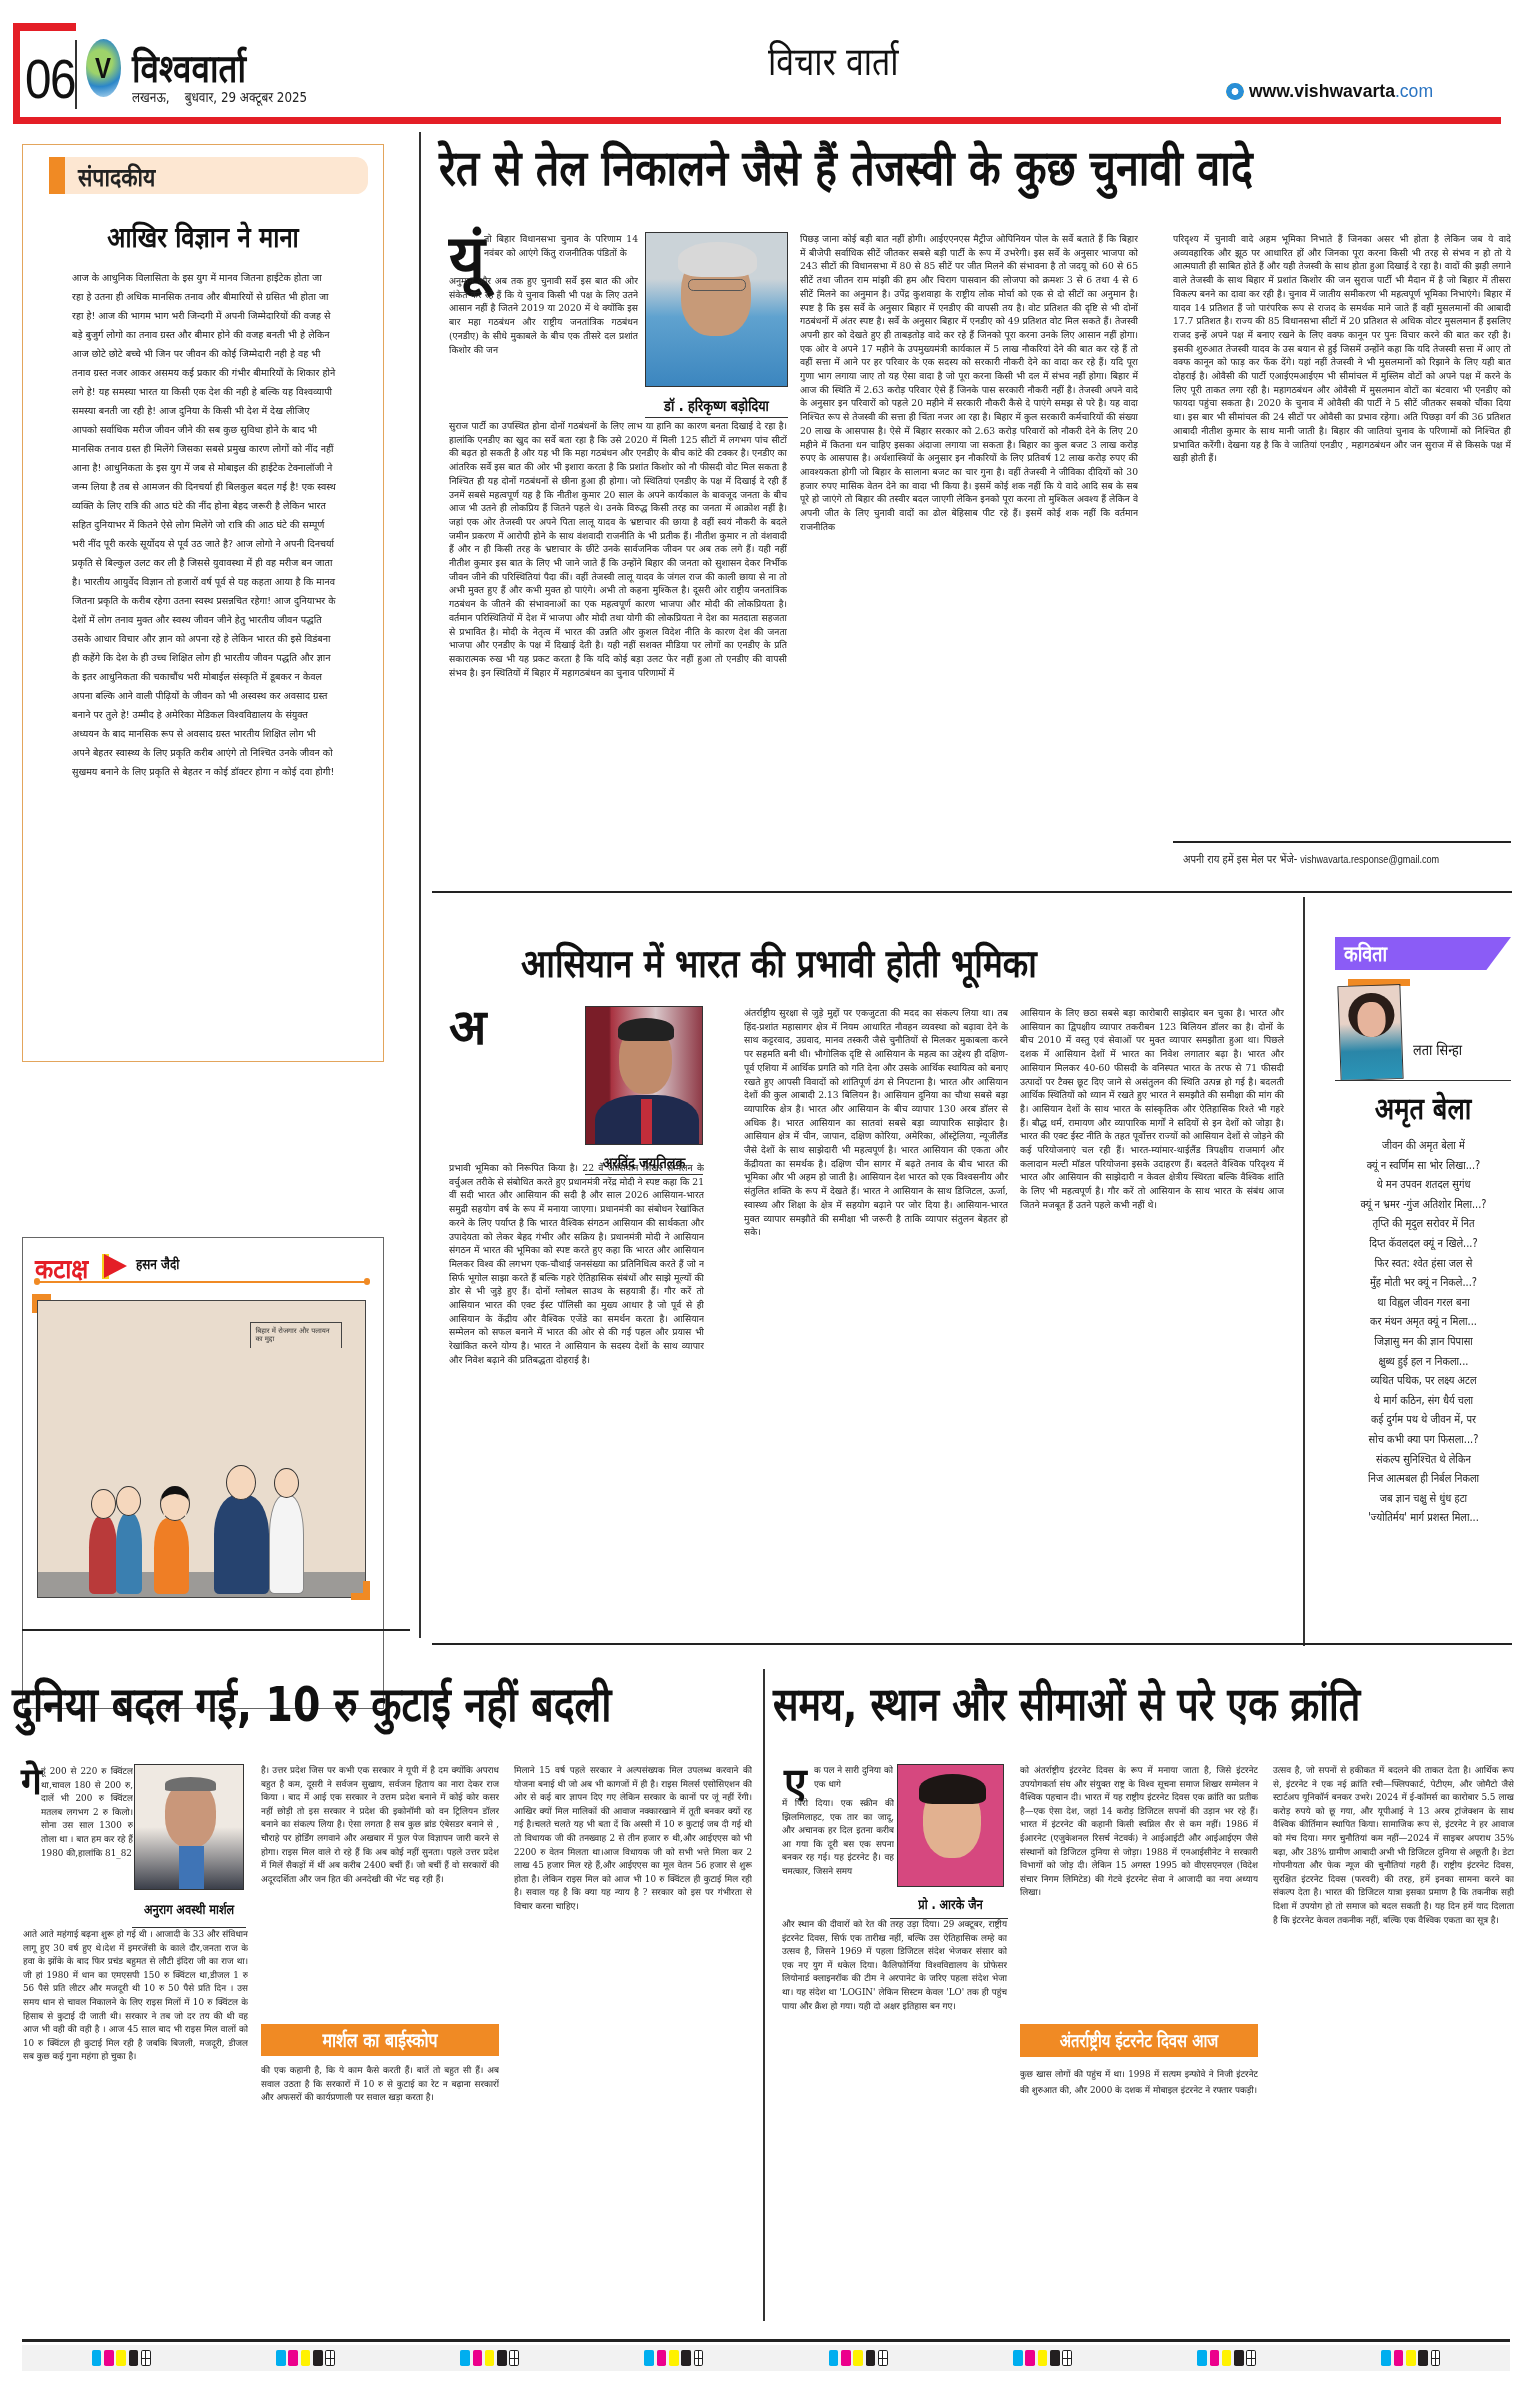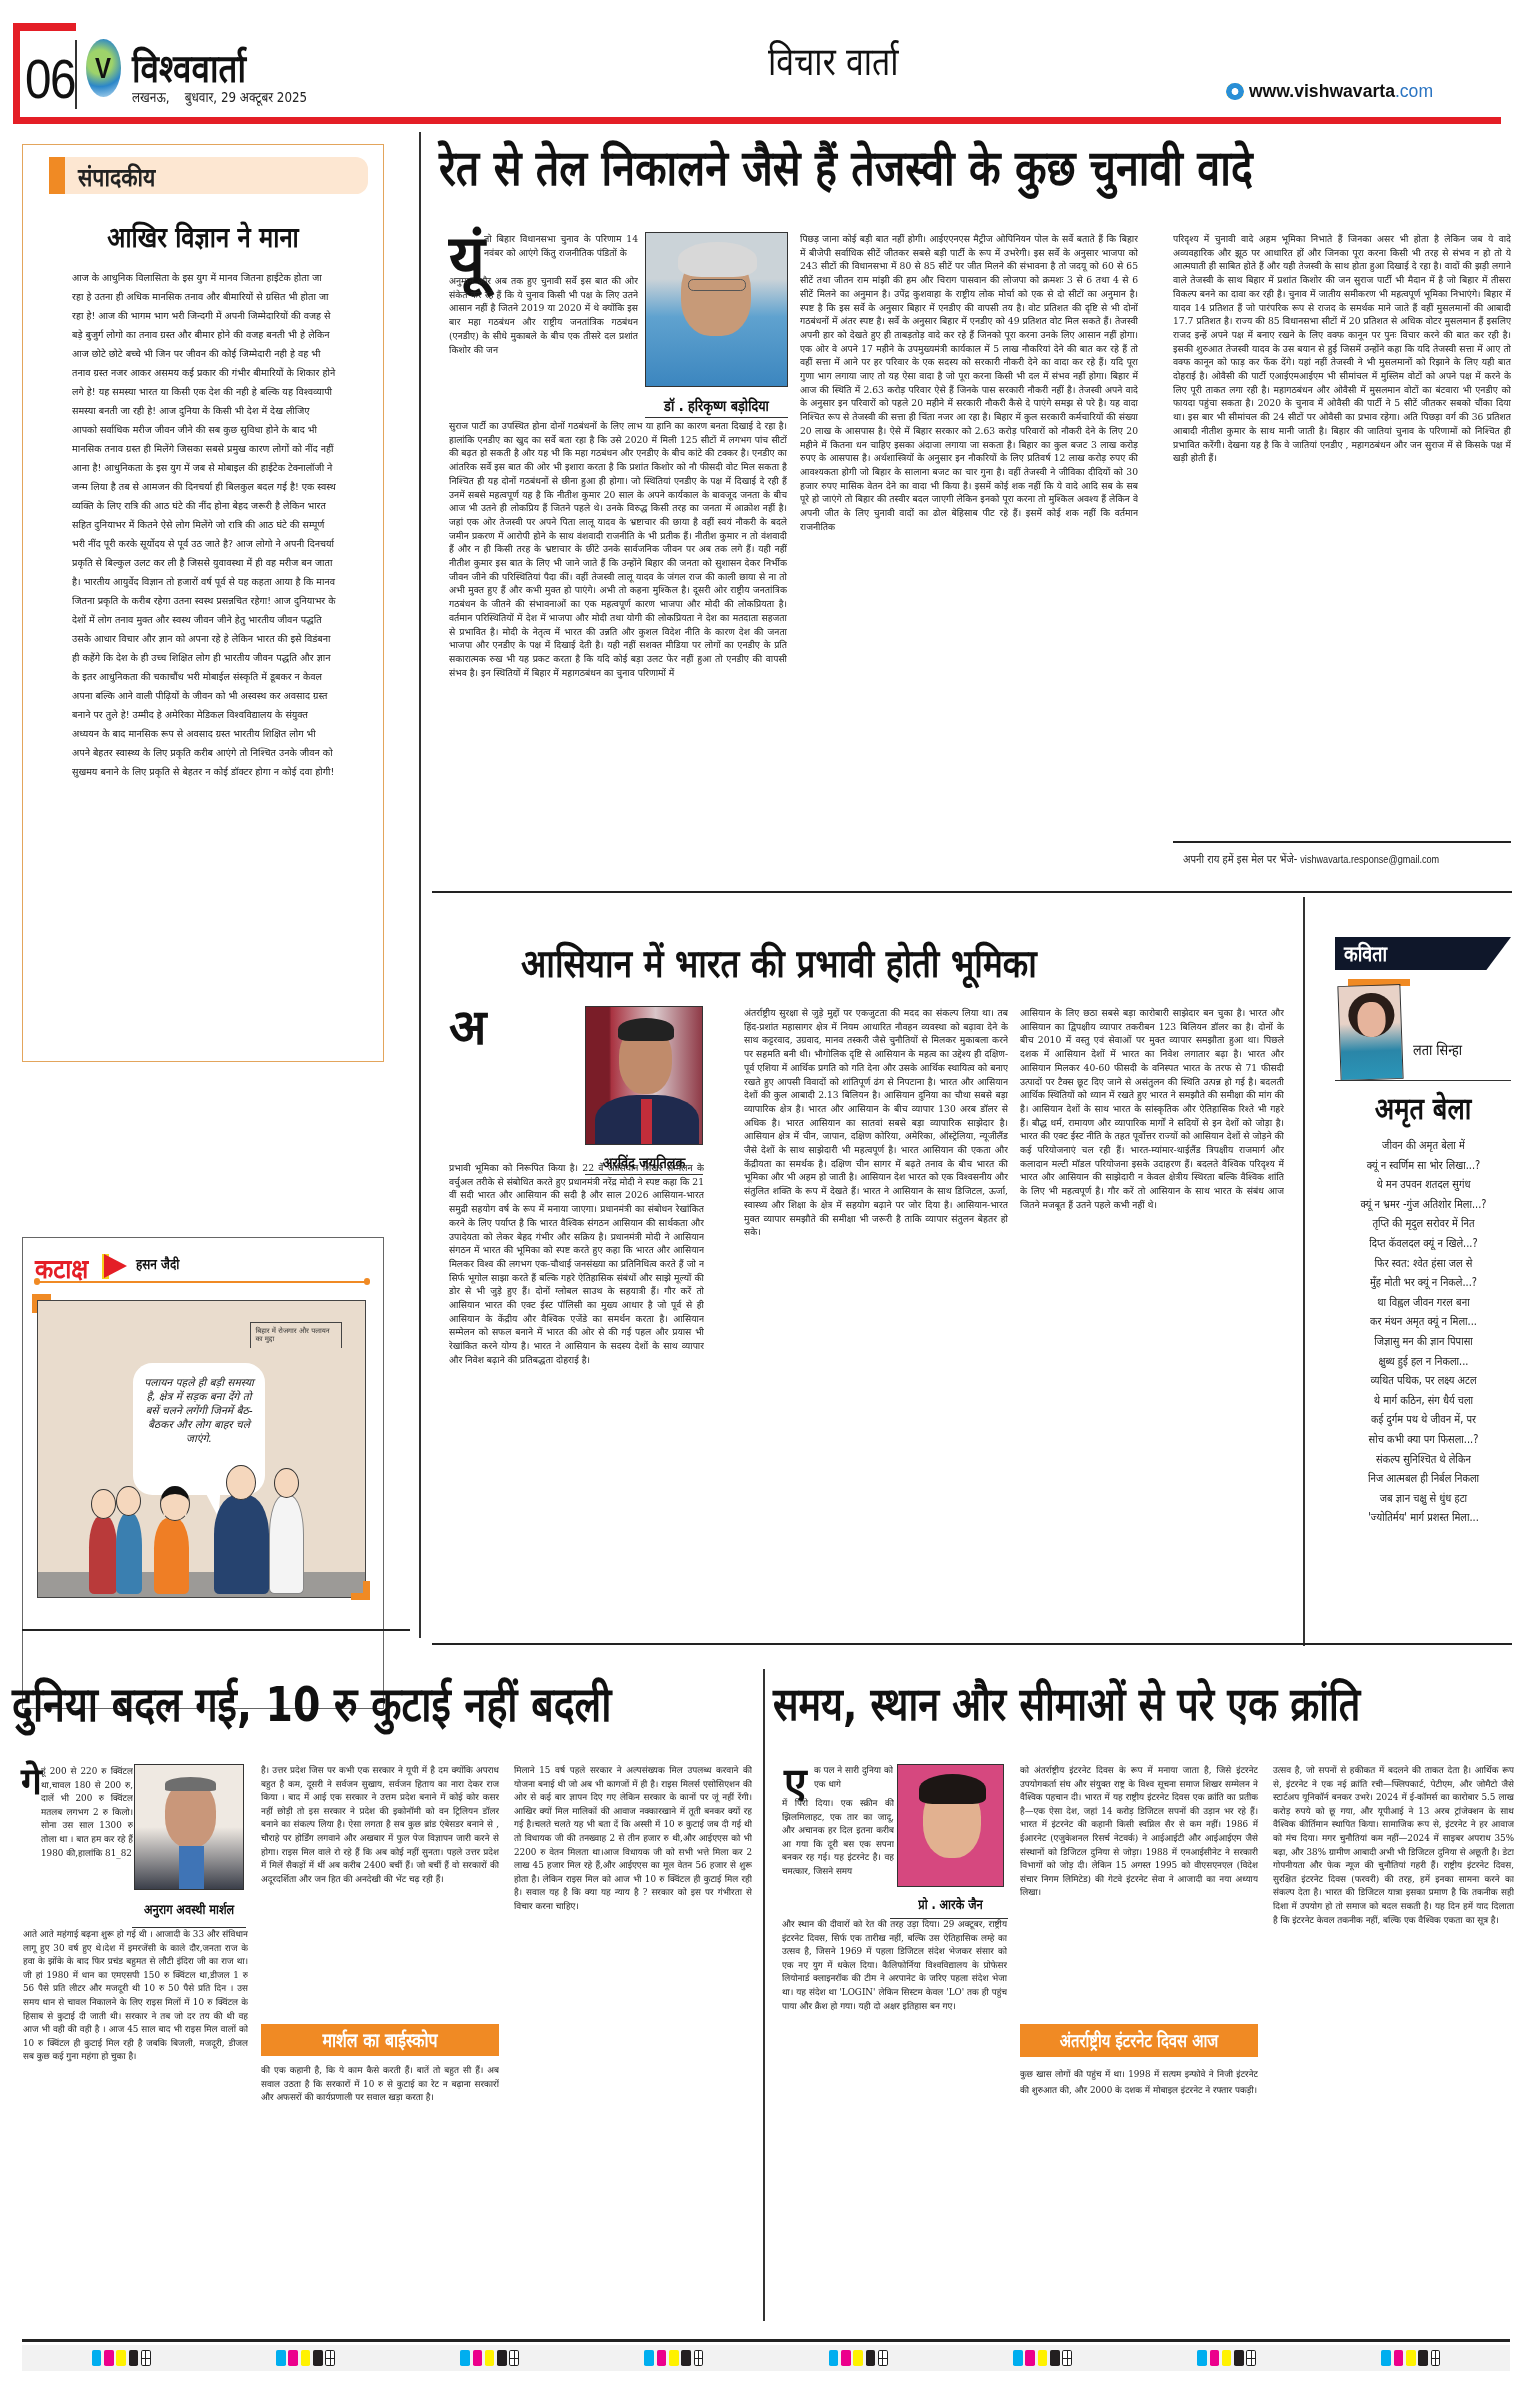--- a/index.html
+++ b/index.html
@@ -83,21 +83,21 @@
   .asean-photo .face { position: absolute; left: 33px; top: 17.6px; width: 53px; height: 69px; border-radius: 45%; background: #c08b6b; }
   .asean-photo .hair { position: absolute; left: 32px; top: 10.6px; width: 56px; height: 23px; border-radius: 50% 50% 20% 20%; background: #222; }
   .asean-photo .suit { position: absolute; left: 8.8px; top: 88px; width: 104px; height: 62px; border-radius: 40% 40% 0 0; background: #1f2a4e; }
   .asean-photo .tie { position: absolute; left: 55px; top: 92px; width: 10.6px; height: 48px; background: #c22d3a; }
   .asean-byline { position: absolute; left: 585px; top: 1152px; width: 118px; }
   .asean-byline-rule { position: absolute; left: 585px; top: 1174px; width: 118px; height: 1.3px; background: #333; }
   .asean-col2 { position: absolute; left: 744px; top: 1006px; width: 264px; height: 631px; }
   .asean-col3 { position: absolute; left: 1020px; top: 1006px; width: 264px; height: 631px; }
 
   
-  .poem-tag { position: absolute; left: 1335px; top: 937px; width: 176px; height: 33px; background: #0f172a; clip-path: polygon(0 0, 100% 0, 86% 100%, 0 100%); }
+  .poem-tag { position: absolute; left: 1335px; top: 937px; width: 176px; height: 33px; background: #8b5cf6; clip-path: polygon(0 0, 100% 0, 86% 100%, 0 100%); }
   .poem-tag span { position: absolute; left: 8.8px; top: 1.8px; font-size: 21px; color: #fff; font-weight: 700; transform: scaleX(0.85); transform-origin: left; }
   .poet-photo { position: absolute; left: 1339px; top: 985px; width: 63px; height: 95px; background: linear-gradient(180deg, #e8d2c7 0 40%, #2a86a8 70%, #2b95b8 100%); border: 1.3px solid #333; transform: rotate(-2deg); overflow: hidden; }
   .poet-photo .hair { position: absolute; left: 8.8px; top: 7px; width: 46px; height: 44px; border-radius: 50%; background: #2a1d18; }
   .poet-photo .face { position: absolute; left: 17.6px; top: 16px; width: 28px; height: 35px; border-radius: 45%; background: #e6b49c; }
   .poet-photo-accent { position: absolute; left: 1348px; top: 979px; width: 62px; height: 7px; background: #f08a24; }
   .poet-name { position: absolute; left: 1413px; top: 1039px; font-size: 15px; color: #111; transform: scaleX(0.85); transform-origin: left; }
   .poem-rule { position: absolute; left: 1335px; top: 1080px; width: 176px; height: 1.3px; background: #333; }
   .poem-title { position: absolute; left: 1335px; top: 1087px; width: 176px; text-align: center; font-size: 30px; font-weight: 700; color: #111; transform: scaleX(0.85); }
   .poem-lines { position: absolute; left: 1330px; top: 1136px; width: 187px; text-align: center; }
   .poem-line { font-size: 11.4px; line-height: 19.6px; color: #222; white-space: nowrap; transform: scaleX(0.86); }
@@ -175,21 +175,20 @@
 
 <section class="cartoon">
   <div class="kataksh-label">कटाक्ष</div>
   <div class="kataksh-arrow-y"></div>
   <div class="kataksh-arrow"></div>
   <div class="cartoonist">हसन जैदी</div>
   <div class="kataksh-rule"></div>
   <div class="cartoon-corner-tl"></div>
   <div class="cartoon-panel">
     <div class="cartoon-sign">बिहार में रोजगार और पलायन का मुद्दा</div>
-    <div class="cartoon-bubble">पलायन पहले ही बड़ी समस्या है, क्षेत्र में सड़क बना देंगे तो बसें चलने लगेंगी जिनमें बैठ-बैठकर और लोग बाहर चले जाएंगे.</div>
     <div class="cartoon-floor"></div>
     <div class="person" style="left:51px;width:28px;height:78px;background:#b93a3a;"></div>
     <div class="head" style="left:53px;bottom:78px;"></div>
     <div class="person" style="left:78px;width:26.4px;height:81px;background:#3a7fb0;"></div>
     <div class="head" style="left:78px;bottom:81px;"></div>
     <div class="person" style="left:116px;width:35px;height:76px;background:#ef7e25;"></div>
     <div class="head" style="left:122px;bottom:76px;width:30px;height:35px;border-top:8.8px solid #111;"></div>
     <div class="person" style="left:176px;width:55px;height:99px;background:#26436f;"></div>
     <div class="head" style="left:188px;bottom:97px;width:30px;height:35px;"></div>
     <div class="person" style="left:231px;width:35px;height:99px;background:#f4f4f4;border:0.9px solid #888;"></div>

